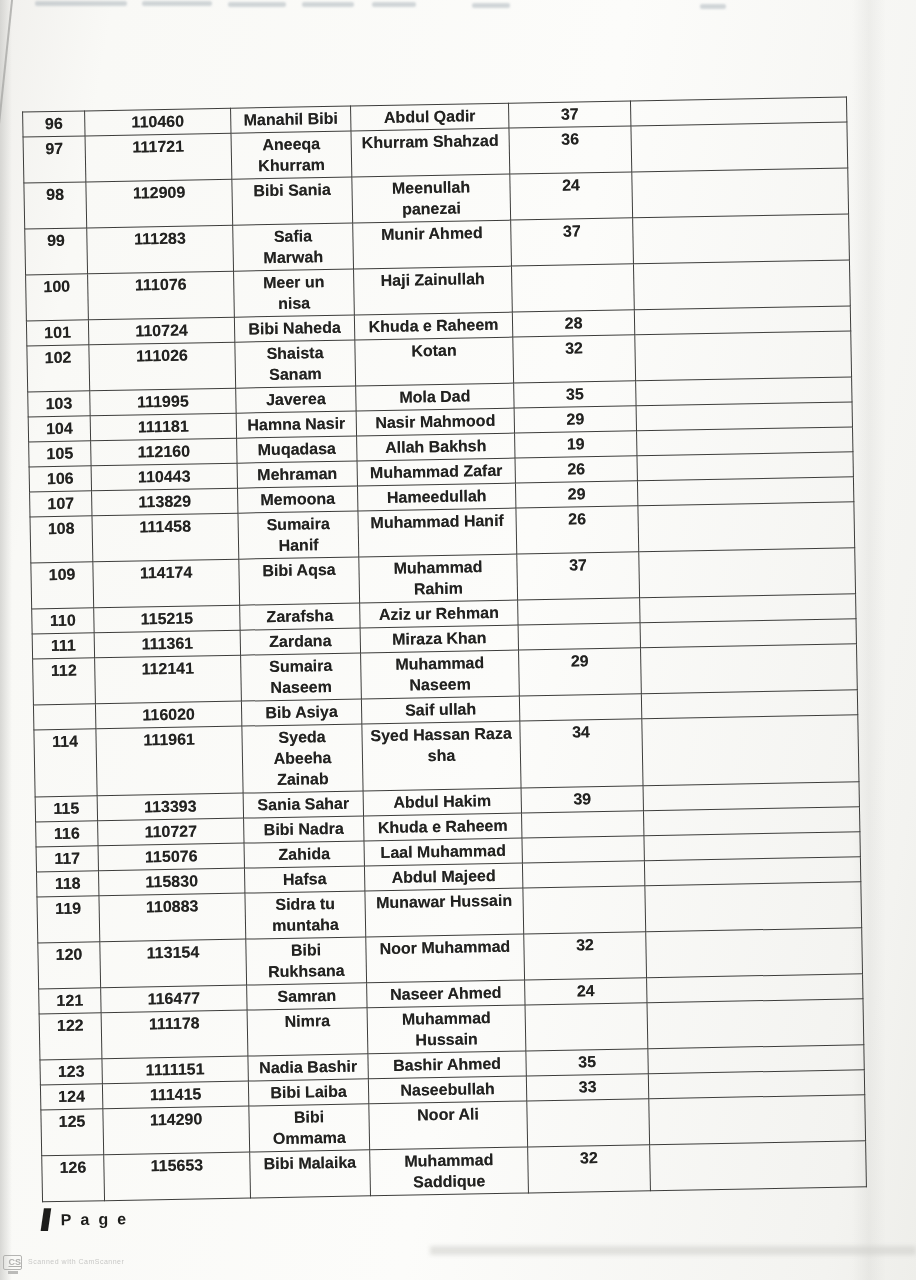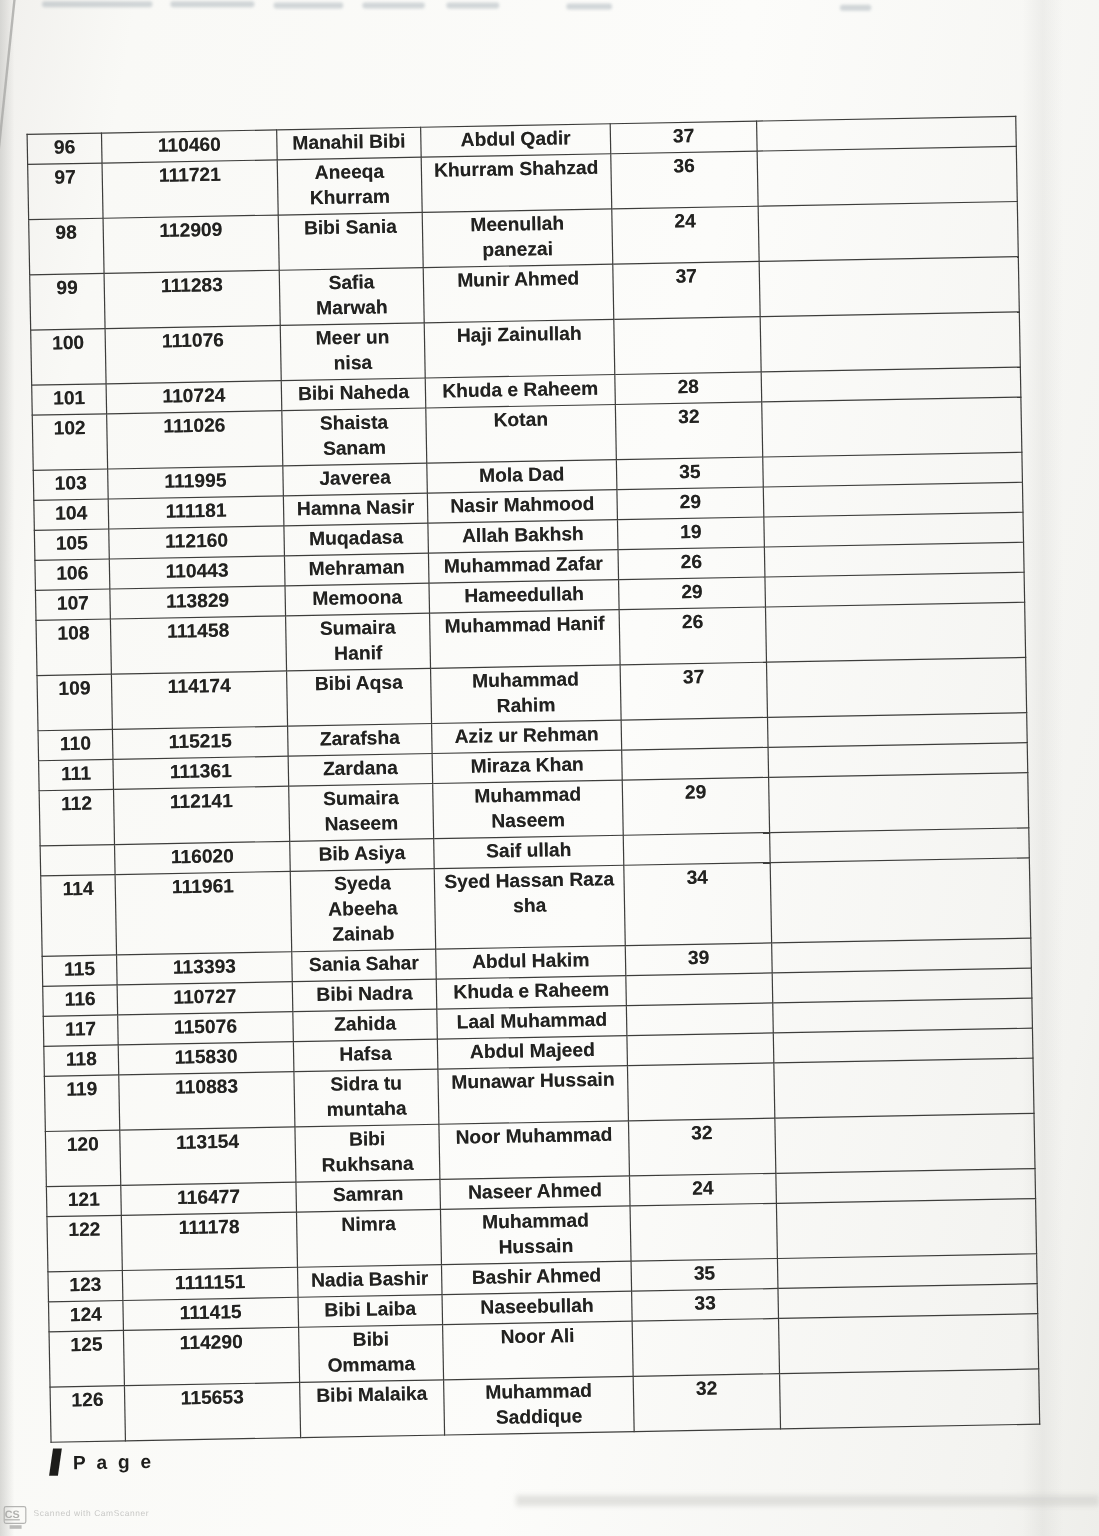--- a/index.html
+++ b/index.html
@@ -43,21 +43,21 @@
   
   .footer{position:absolute;left:36px;top:1203px;transform:rotate(-.8deg);
     display:flex;align-items:baseline;color:#1d1d1b;}
   .pg-bar{display:inline-block;font-size:24px;font-weight:bold;
     transform:skewX(-9deg) scaleX(2.4);transform-origin:left bottom;margin-right:4px;}
   .pg-label{font-size:16px;font-weight:bold;letter-spacing:9px;margin-left:14px;}
 
   
   .watermark{position:absolute;left:3px;top:1255px;display:flex;align-items:flex-start;opacity:.9;}
   .cs-badge{width:17px;height:13px;border:1.5px solid #adadab;border-radius:2px;
-    color:#a8a8a6;font-size:9px;font-weight:bold;text-align:left;line-height:13px;text-decoration:underline;}
+    color:#a8a8a6;font-size:9px;font-weight:bold;text-align:right;line-height:13px;text-decoration:underline;}
   .cs-bar{width:10px;height:2.5px;background:#b5b5b3;margin:1px auto 0 auto;}
   .cs-text{font-size:7px;color:#c3c3c1;margin:3px 0 0 6px;letter-spacing:.5px;}
 </style>
 </head>
 <body>
 
 <div class="page">
 
   <div class="edge-shade"></div>
   <div class="corner-line"></div>

